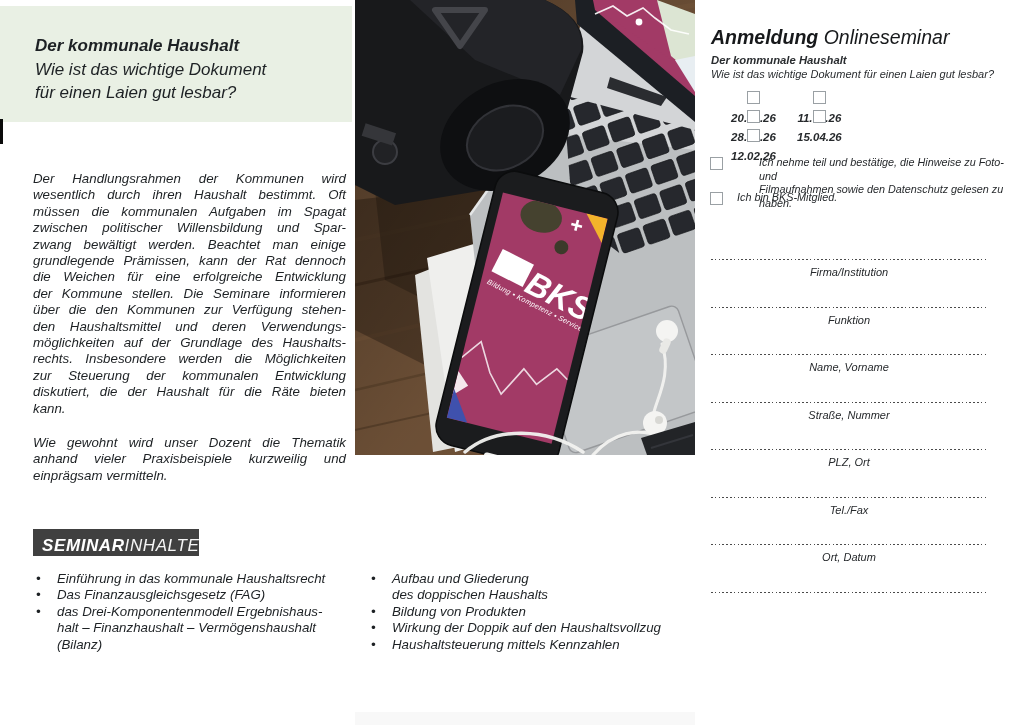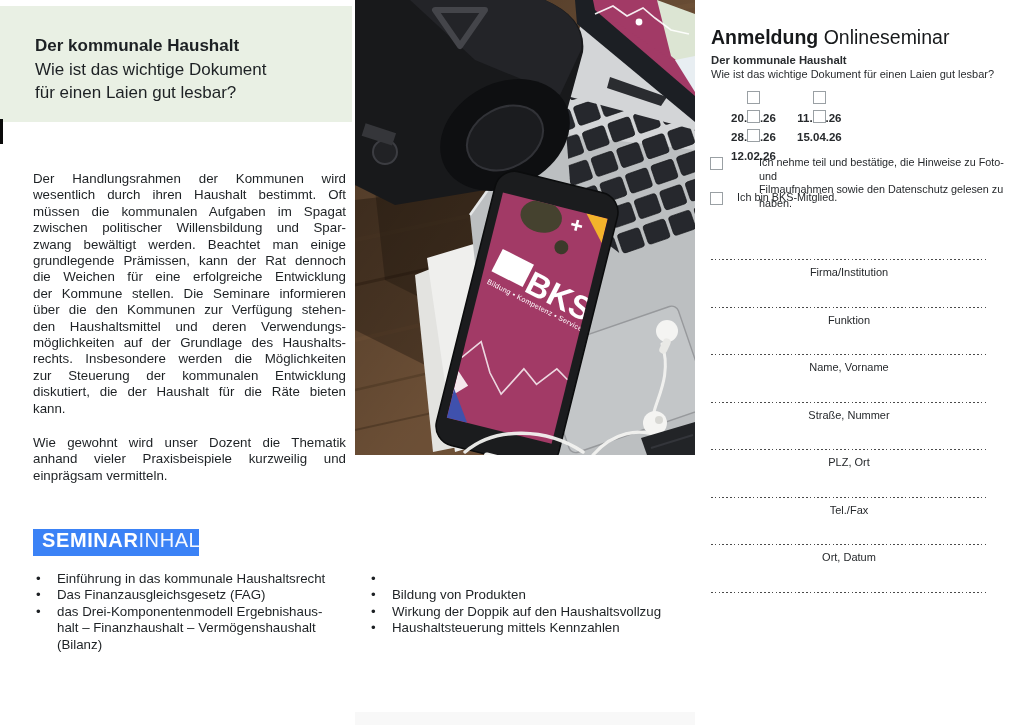--- a/index.html
+++ b/index.html
@@ -1,31 +1,31 @@
 <!DOCTYPE html>
 <html><head>
 <meta charset="utf-8">
 <style>
   html,body{margin:0;padding:0;background:#ffffff;}
   .page{position:relative;width:1025px;height:725px;background:#ffffff;overflow:hidden;
-        font-family:"Liberation Sans",sans-serif;color:#1d2124;}
+        font-family:"Liberation Sans",sans-serif;color:#1d2124;font-style:italic;}
 
   
   .green-box{position:absolute;left:0;top:6px;width:352px;height:116px;background:#e9f0e4;}
   .green-box .inner{position:absolute;left:35px;top:28px;font-size:17px;line-height:23.5px;color:#1d2124;}
   .green-box .t-bold{font-weight:700;}
   .edge-tick{position:absolute;left:0;top:119px;width:3px;height:25px;background:#0a0a0a;}
 
   .intro1{position:absolute;left:33px;top:171px;width:313px;font-size:13.3px;line-height:16.4px;}
   .intro2{position:absolute;left:33px;top:435px;width:313px;font-size:13.3px;line-height:16.4px;}
   .jline{text-align:justify;text-align-last:justify;white-space:nowrap;}
   .jline.last{text-align-last:left;}
 
-  .sem-bar{position:absolute;left:33px;top:529px;width:166px;height:27px;background:#3b82f6;
-           color:#ffffff;font-size:20px;letter-spacing:.6px;display:flex;align-items:flex-start;
+  .sem-bar{position:absolute;left:33px;top:529px;width:166px;height:27px;background:#404040;
+           color:#ffffff;font-size:17px;letter-spacing:.6px;display:flex;align-items:flex-end;
            padding-left:9px;box-sizing:border-box;}
   .sem-bar .b{font-weight:700;}
   .sem-bar .l{font-weight:400;opacity:.95;}
 
   .bullets{position:absolute;font-size:13.3px;line-height:16.4px;}
   .bullets.c1{left:36px;top:571px;width:318px;}
   .bullets.c2{left:371px;top:571px;width:322px;}
   .b-item{display:flex;}
   .b-dot{width:21px;flex:0 0 21px;}
   .b-txt{white-space:pre-line;}
@@ -112,20 +112,22 @@
       <div class="b-item">
         <span class="b-dot">•</span>
         <span class="b-txt">das Drei-Komponentenmodell Ergebnishaus-
 halt – Finanzhaushalt – Vermögenshaushalt
 (Bilanz)</span>
       </div>
     </div>
   <div class="bullets c2">
       <div class="b-item">
         <span class="b-dot">•</span>
+        <span class="b-txt">Aufbau und Gliederung
+des doppischen Haushalts</span>
       </div>
       <div class="b-item">
         <span class="b-dot">•</span>
         <span class="b-txt">Bildung von Produkten</span>
       </div>
       <div class="b-item">
         <span class="b-dot">•</span>
         <span class="b-txt">Wirkung der Doppik auf den Haushaltsvollzug</span>
       </div>
       <div class="b-item">

